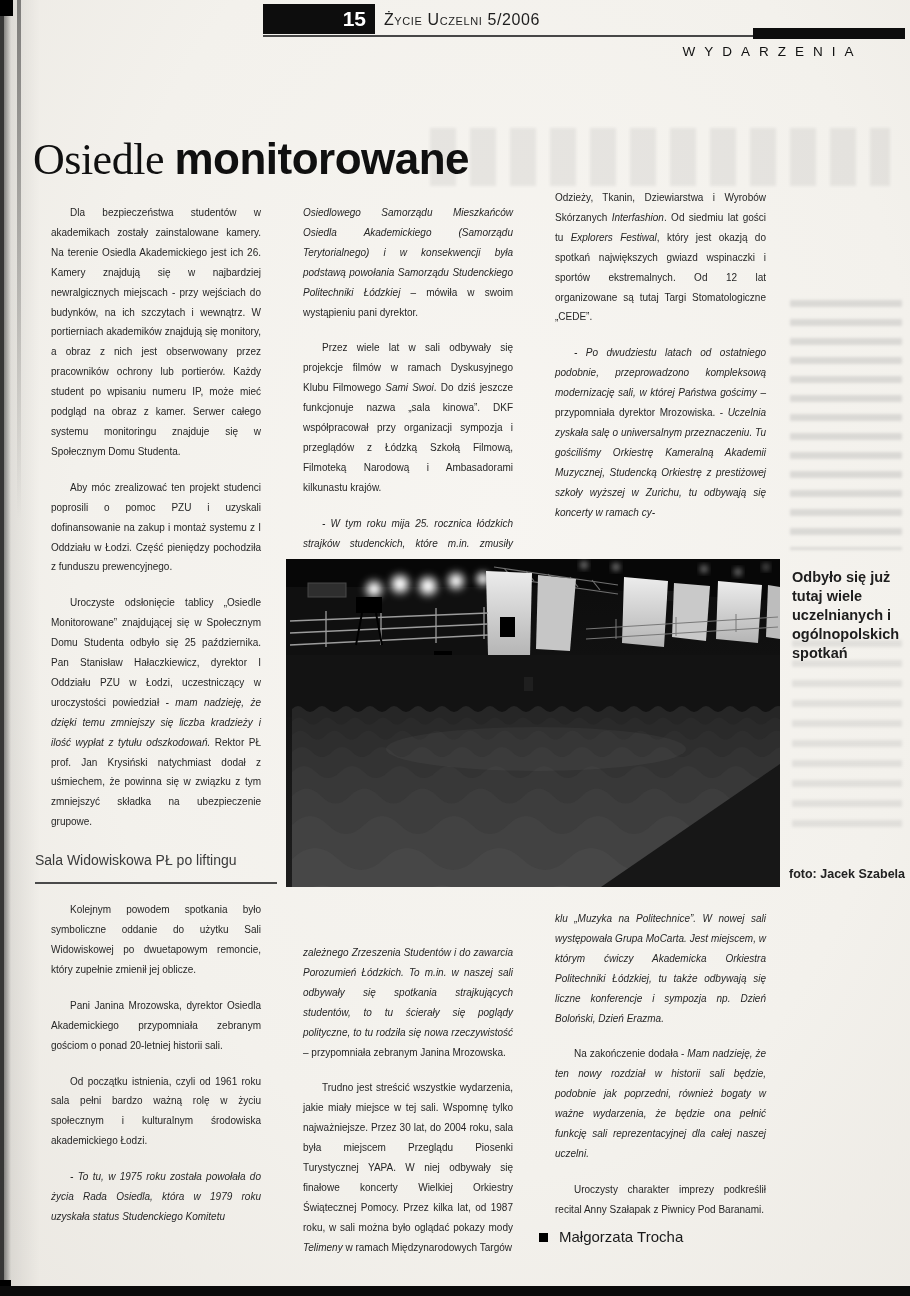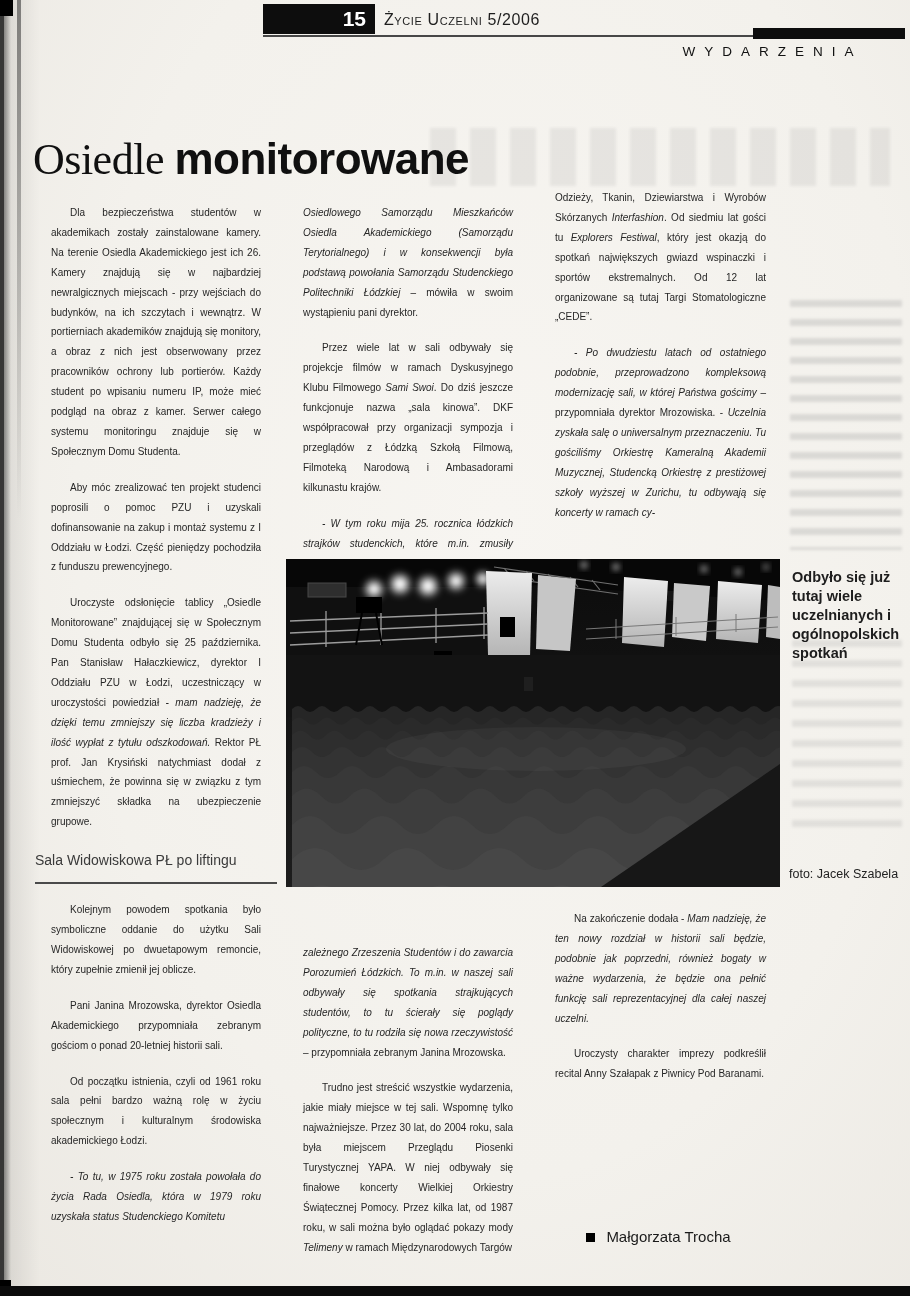--- a/index.html
+++ b/index.html
@@ -44,23 +44,23 @@
   .col3-bottom{left:539px;top:893px;width:243px;height:392px;}
 
   .subheading{margin-top:14px;font-size:14px;line-height:25px;color:#3a3a3a;font-weight:500;}
   .sub-rule{height:2px;background:#4a4a4a;margin:9px 0 12px 0;}
 
   
   .photo{left:286px;top:559px;width:494px;height:328px;background:#111;}
   .photo svg{display:block;width:100%;height:100%;}
 
   .caption{left:792px;top:568px;width:113px;font-size:14.5px;line-height:19px;font-weight:600;color:#1d1d1d;}
-  .credit{left:789px;top:867px;width:116px;font-size:12.5px;font-weight:400;color:#222;}
-
-  .byline{left:539px;top:1228px;width:243px;text-align:center;font-size:15px;color:#1a1a1a;padding-right:4px;box-sizing:border-box;}
+  .credit{left:789px;top:867px;width:116px;font-size:12.5px;font-weight:700;color:#222;}
+
+  .byline{left:539px;top:1228px;width:243px;text-align:left;font-size:15px;color:#1a1a1a;padding-right:4px;box-sizing:border-box;}
   .byline .sq{display:inline-block;width:9px;height:9px;background:#000;margin-right:11px;}
 
   .bottom-bar{left:0;top:1286px;width:910px;height:10px;background:#0b0b0b;}
 
   
   .ghost{pointer-events:none;filter:blur(1.5px);}
   .ghost-title{left:430px;top:128px;width:460px;height:58px;opacity:.10;
     background:repeating-linear-gradient(90deg,#6a6a6a 0 26px,transparent 26px 40px);}
   .ghost-margin{left:790px;top:300px;width:112px;height:250px;opacity:.28;
     background:repeating-linear-gradient(#9a9a9a 0 7px,transparent 7px 19px);}
@@ -224,20 +224,21 @@
   </div>
 
   <div class="abs caption">Odbyło się już tutaj wiele uczelnianych i ogólnopolskich spotkań</div>
   <div class="abs credit">foto: Jacek Szabela</div>
 
   <div class="abs col col2-bottom">
       <p class="flush"><i>zależnego Zrzeszenia Studentów i do zawarcia Porozumień Łódzkich. To m.in. w naszej sali odbywały się spotkania strajkujących studentów, to tu ścierały się poglądy polityczne, to tu rodziła się nowa rzeczywistość –</i><span> przypomniała zebranym Janina Mrozowska.</span></p>
       <p><span>Trudno jest streścić wszystkie wydarzenia, jakie miały miejsce w tej sali. Wspomnę tylko najważniejsze. Przez 30 lat, do 2004 roku, sala była miejscem Przeglądu Piosenki Turystycznej YAPA. W niej odbywały się finałowe koncerty Wielkiej Orkiestry Świątecznej Pomocy. Przez kilka lat, od 1987 roku, w sali można było oglądać pokazy mody </span><i>Telimeny</i><span> w ramach Międzynarodowych Targów</span></p>
     </div>
   <div class="abs col col3-bottom">
+      <p class="flush"><i>klu „Muzyka na Politechnice”. W nowej sali występowała Grupa MoCarta. Jest miejscem, w którym ćwiczy Akademicka Orkiestra Politechniki Łódzkiej, tu także odbywają się liczne konferencje i sympozja np. Dzień Boloński, Dzień Erazma.</i></p>
       <p><span>Na zakończenie dodała - </span><i>Mam nadzieję, że ten nowy rozdział w historii sali będzie, podobnie jak poprzedni, również bogaty w ważne wydarzenia, że będzie ona pełnić funkcję sali reprezentacyjnej dla całej naszej uczelni.</i></p>
       <p><span>Uroczysty charakter imprezy podkreślił recital Anny Szałapak z Piwnicy Pod Baranami.</span></p>
     </div>
 
   <div class="abs byline">
     <span class="sq"></span><span>Małgorzata Trocha</span>
   </div>
 
   <div class="abs bottom-bar"></div>
 </div>

